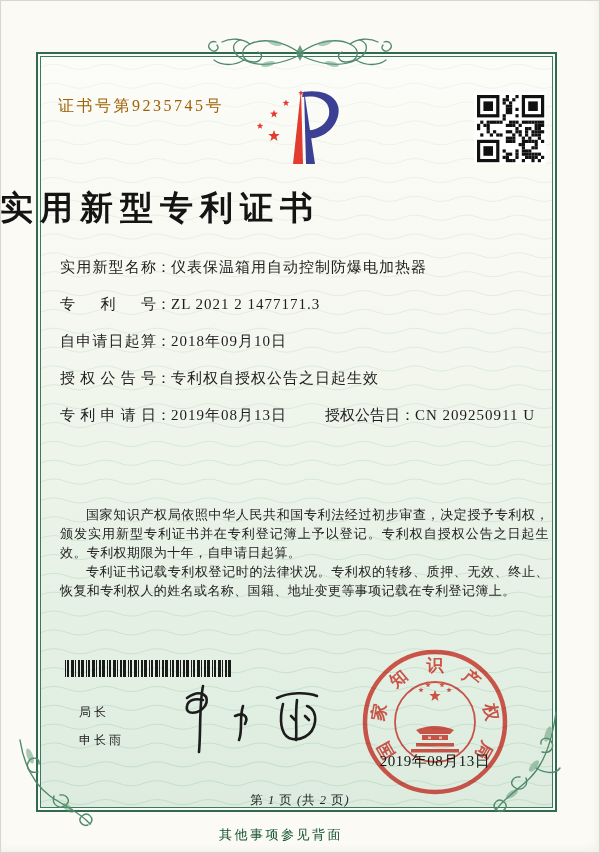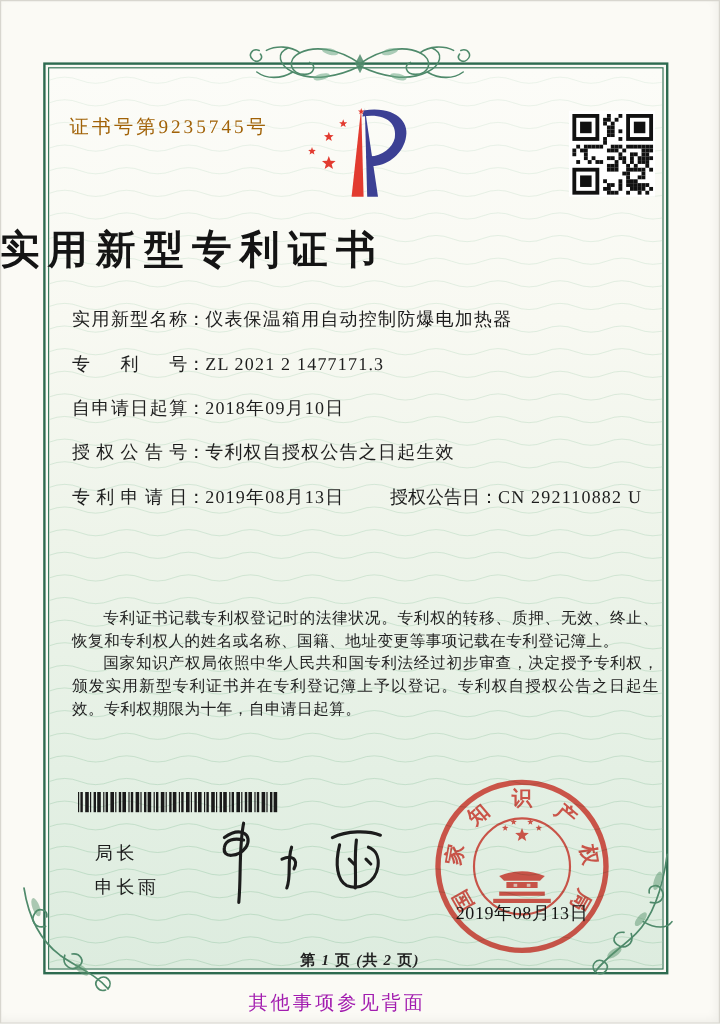--- a/index.html
+++ b/index.html
@@ -20,27 +20,27 @@
   #title{left:0;top:186px;width:586px;font-size:33px;font-weight:700;
     letter-spacing:7px;color:#141414;z-index:3;}
   #fields{left:60px;top:256px;width:488px;z-index:3;font-size:15px;color:#1d1d1d;}
   .frow{height:37px;line-height:22px;white-space:nowrap;}
   .flabel{display:inline-block;width:96px;text-align:justify;text-align-last:justify;vertical-align:top;}
   .fvalue{letter-spacing:1px;}
   .grant-gap{display:inline-block;width:38px;}
   #paragraphs{left:60px;top:505px;width:489px;z-index:3;font-size:13px;line-height:19px;
     letter-spacing:.4px;color:#222;font-style:oblique 7deg;}
   #paragraphs p{margin:0;text-indent:2em;text-align:justify;}
-  #director{left:79px;top:698px;z-index:3;font-size:15px;letter-spacing:3px;color:#1b1b1b;line-height:28px;}
+  #director{left:79px;top:698px;z-index:3;font-size:12px;letter-spacing:3px;color:#1b1b1b;line-height:28px;}
   #seal-date{left:357px;top:752px;width:156px;text-align:center;z-index:5;font-size:15px;
     letter-spacing:.5px;color:#151515;}
   #page-info{left:0;top:792px;width:600px;text-align:center;z-index:3;font-size:12.5px;
-    letter-spacing:1px;color:#222;font-style:oblique 7deg;font-weight:bold;}
-  #back-note{left:0;top:826px;width:562px;text-align:center;z-index:3;font-size:16px;
-    letter-spacing:2.5px;color:#a21caf;font-style:oblique 7deg;}
+    letter-spacing:1px;color:#222;font-style:oblique 7deg;}
+  #back-note{left:0;top:826px;width:562px;text-align:center;z-index:3;font-size:13px;
+    letter-spacing:2.5px;color:#14532d;font-style:oblique 7deg;}
   svg{display:block;}
 </style>
 </head>
 <body>
 
 <div id="page">
 
   <div id="border-outer" class="abs">
     <div id="border-inner">
       <svg id="bg-waves" viewBox="0 0 515 752">
@@ -282,27 +282,27 @@
     <div class="frow">
       <span class="flabel">专利号</span><span>：</span><span class="fvalue">ZL 2021 2 1477171.3</span>
     </div>
     <div class="frow">
       <span class="flabel">自申请日起算</span><span>：</span><span class="fvalue">2018年09月10日</span>
     </div>
     <div class="frow">
       <span class="flabel">授权公告号</span><span>：</span><span class="fvalue">专利权自授权公告之日起生效</span>
     </div>
     <div class="frow">
-      <span class="flabel">专利申请日</span><span>：</span><span class="fvalue">2019年08月13日</span><span class="grant-gap"></span><span>授权公告日</span><span>：</span><span class="fvalue">CN 292110882 U</span>
+      <span class="flabel">专利申请日</span><span>：</span><span class="fvalue">2019年08月13日</span><span class="grant-gap"></span><span>授权公告日</span><span>：</span><span class="fvalue">CN 209250911 U</span>
     </div>
   </div>
 
   <div id="paragraphs" class="abs">
+    <p>国家知识产权局依照中华人民共和国专利法经过初步审查，决定授予专利权，颁发实用新型专利证书并在专利登记簿上予以登记。专利权自授权公告之日起生效。专利权期限为十年，自申请日起算。</p>
     <p>专利证书记载专利权登记时的法律状况。专利权的转移、质押、无效、终止、恢复和专利权人的姓名或名称、国籍、地址变更等事项记载在专利登记簿上。</p>
-    <p>国家知识产权局依照中华人民共和国专利法经过初步审查，决定授予专利权，颁发实用新型专利证书并在专利登记簿上予以登记。专利权自授权公告之日起生效。专利权期限为十年，自申请日起算。</p>
   </div>
 
   <svg class="abs" id="barcode" style="left:63px;top:660px;z-index:3;" width="172" height="17" viewBox="0 0 172 17">
       <rect x="2" y="0" width="1" height="17" fill="#1a1a1a"></rect>
       <rect x="4" y="0" width="2" height="17" fill="#1a1a1a"></rect>
       <rect x="8" y="0" width="3" height="17" fill="#1a1a1a"></rect>
       <rect x="12" y="0" width="1" height="17" fill="#1a1a1a"></rect>
       <rect x="15" y="0" width="2" height="17" fill="#1a1a1a"></rect>
       <rect x="18" y="0" width="3" height="17" fill="#1a1a1a"></rect>
       <rect x="23" y="0" width="1" height="17" fill="#1a1a1a"></rect>

